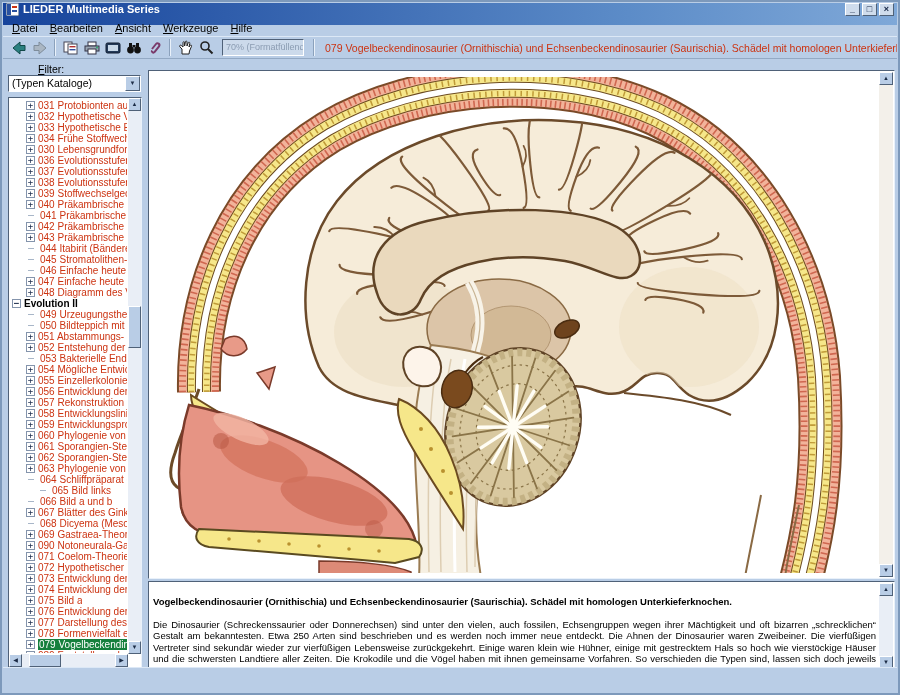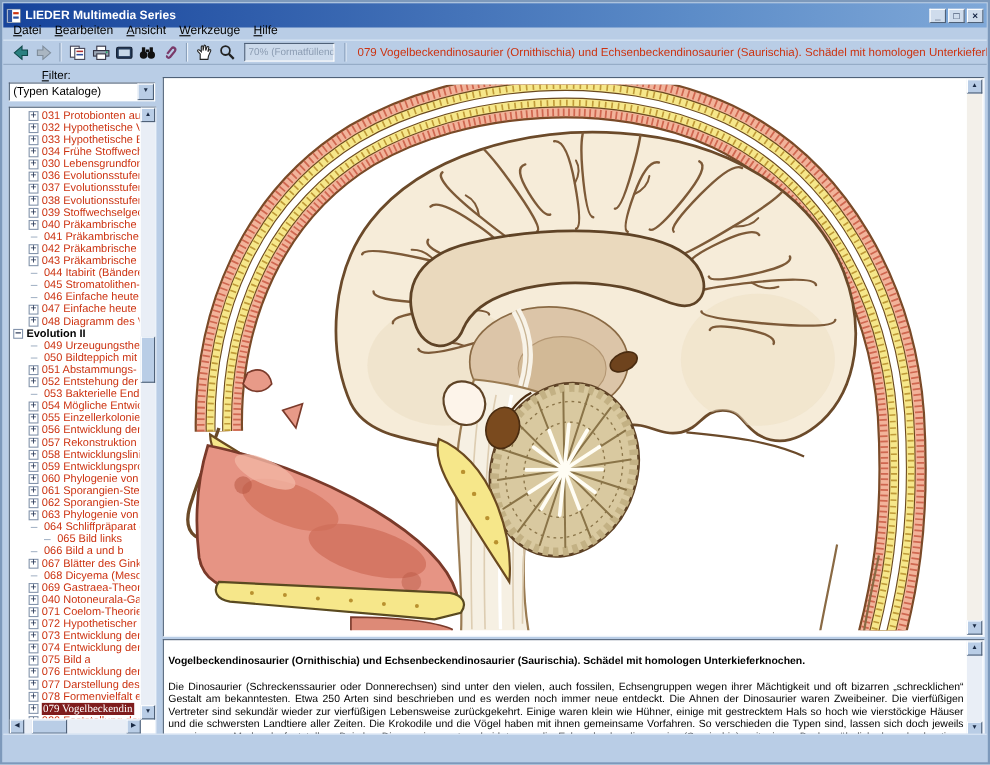--- a/index.html
+++ b/index.html
@@ -4,21 +4,21 @@
 <style>
   html,body{margin:0;padding:0;}
   body{
     width:900px;height:695px;position:relative;overflow:hidden;
     background:#b9cde6;border:2px solid #7d99bb;box-sizing:border-box;
     font-family:"Liberation Sans",sans-serif;-webkit-font-smoothing:none;
   }
   
   .titlebar{position:absolute;left:1px;top:1px;right:1px;height:22px;
     background:linear-gradient(90deg,#16439b,#5c8cc8 70%,#7fa8d8);
-    display:flex;align-items:center;padding:0 3px;color:#fff;font-size:11px;font-weight:bold;}
+    display:flex;padding:0 3px;color:#fff;font-size:11px;font-weight:bold;}
   .title-text{flex:1;margin-left:4px;white-space:nowrap;overflow:hidden;}
   .win-btn{width:15px;height:13px;background:#cfdcec;border:1px solid;
     border-color:#ffffff #4f6178 #4f6178 #ffffff;margin-left:2px;font-size:9px;
     line-height:11px;text-align:center;color:#102040;font-weight:bold;box-sizing:border-box;cursor:default;}
   
   .menubar{position:absolute;left:1px;top:19px;right:1px;height:14px;display:flex;
     align-items:center;font-size:11px;color:#000;padding-left:3px;}
   .menu-item{padding:0 6px;white-space:nowrap;}
   
   .toolbar{position:absolute;left:1px;top:34px;right:1px;height:21px;display:flex;
@@ -39,21 +39,21 @@
     text-align:center;font-size:6px;line-height:13px;color:#20304a;box-sizing:border-box;}
   .tree-box{position:absolute;left:6px;top:95px;width:134px;height:571px;background:#fff;
     border:1px solid;border-color:#4f6178 #e9f1fa #e9f1fa #4f6178;box-sizing:border-box;}
   .tree-rows{position:absolute;left:1px;top:2px;right:14px;bottom:14px;overflow:hidden;}
   .tree-row{height:11px;display:flex;align-items:center;font-size:10px;color:#cc3311;white-space:nowrap;cursor:default;}
   .expander{width:9px;height:9px;border:1px solid #8494ac;background:#fff;color:#203050;font-size:9px;
     line-height:7px;text-align:center;margin-right:3px;flex:none;box-sizing:border-box;
     font-family:"DejaVu Sans Mono",monospace;}
   .tick{width:6px;height:1px;background:#a8b6c8;margin:0 6px 0 2px;flex:none;}
   .lbl{overflow:hidden;}
-  .tree-row.selected .lbl{background:#7f1d1d;color:#fff;padding:0 1px;font-family:Liberation Serif, serif;}
+  .tree-row.selected .lbl{background:#15803d;color:#fff;padding:0 1px;}
   .tree-row.section{color:#000;font-weight:bold;}
   .vscroll{position:absolute;right:0;top:0;width:13px;bottom:13px;background:#e9eef6;}
   .hscroll{position:absolute;left:0;bottom:0;right:13px;height:13px;background:#e9eef6;display:flex;}
   .sb-btn{width:13px;height:13px;background:#b9cde6;border:1px solid;border-color:#fff #4f6178 #4f6178 #fff;
     font-size:6px;line-height:10px;text-align:center;color:#1a2a44;box-sizing:border-box;flex:none;}
   .sb-btn.bottom{position:absolute;bottom:0;left:0;}
   .sb-btn.top{position:absolute;top:0;left:0;}
   .vthumb{position:absolute;left:0;width:13px;height:42px;top:208px;background:#b9cde6;
     border:1px solid;border-color:#fff #4f6178 #4f6178 #fff;box-sizing:border-box;}
   .hthumb{width:32px;height:13px;background:#b9cde6;border:1px solid;margin-left:7px;
@@ -349,21 +349,21 @@
       <div class="tree-row" style="padding-left: 16px;">
         <span class="tick"></span>
         <span class="lbl">068 Dicyema (Mesoz</span>
       </div>
       <div class="tree-row" style="padding-left: 16px;">
         <span class="expander">+</span>
         <span class="lbl">069 Gastraea-Theorie</span>
       </div>
       <div class="tree-row" style="padding-left: 16px;">
         <span class="expander">+</span>
-        <span class="lbl">040 Notoneurala-Ga</span>
+        <span class="lbl">090 Notoneurala-Ga</span>
       </div>
       <div class="tree-row" style="padding-left: 16px;">
         <span class="expander">+</span>
         <span class="lbl">071 Coelom-Theorie</span>
       </div>
       <div class="tree-row" style="padding-left: 16px;">
         <span class="expander">+</span>
         <span class="lbl">072 Hypothetischer S</span>
       </div>
       <div class="tree-row" style="padding-left: 16px;">

